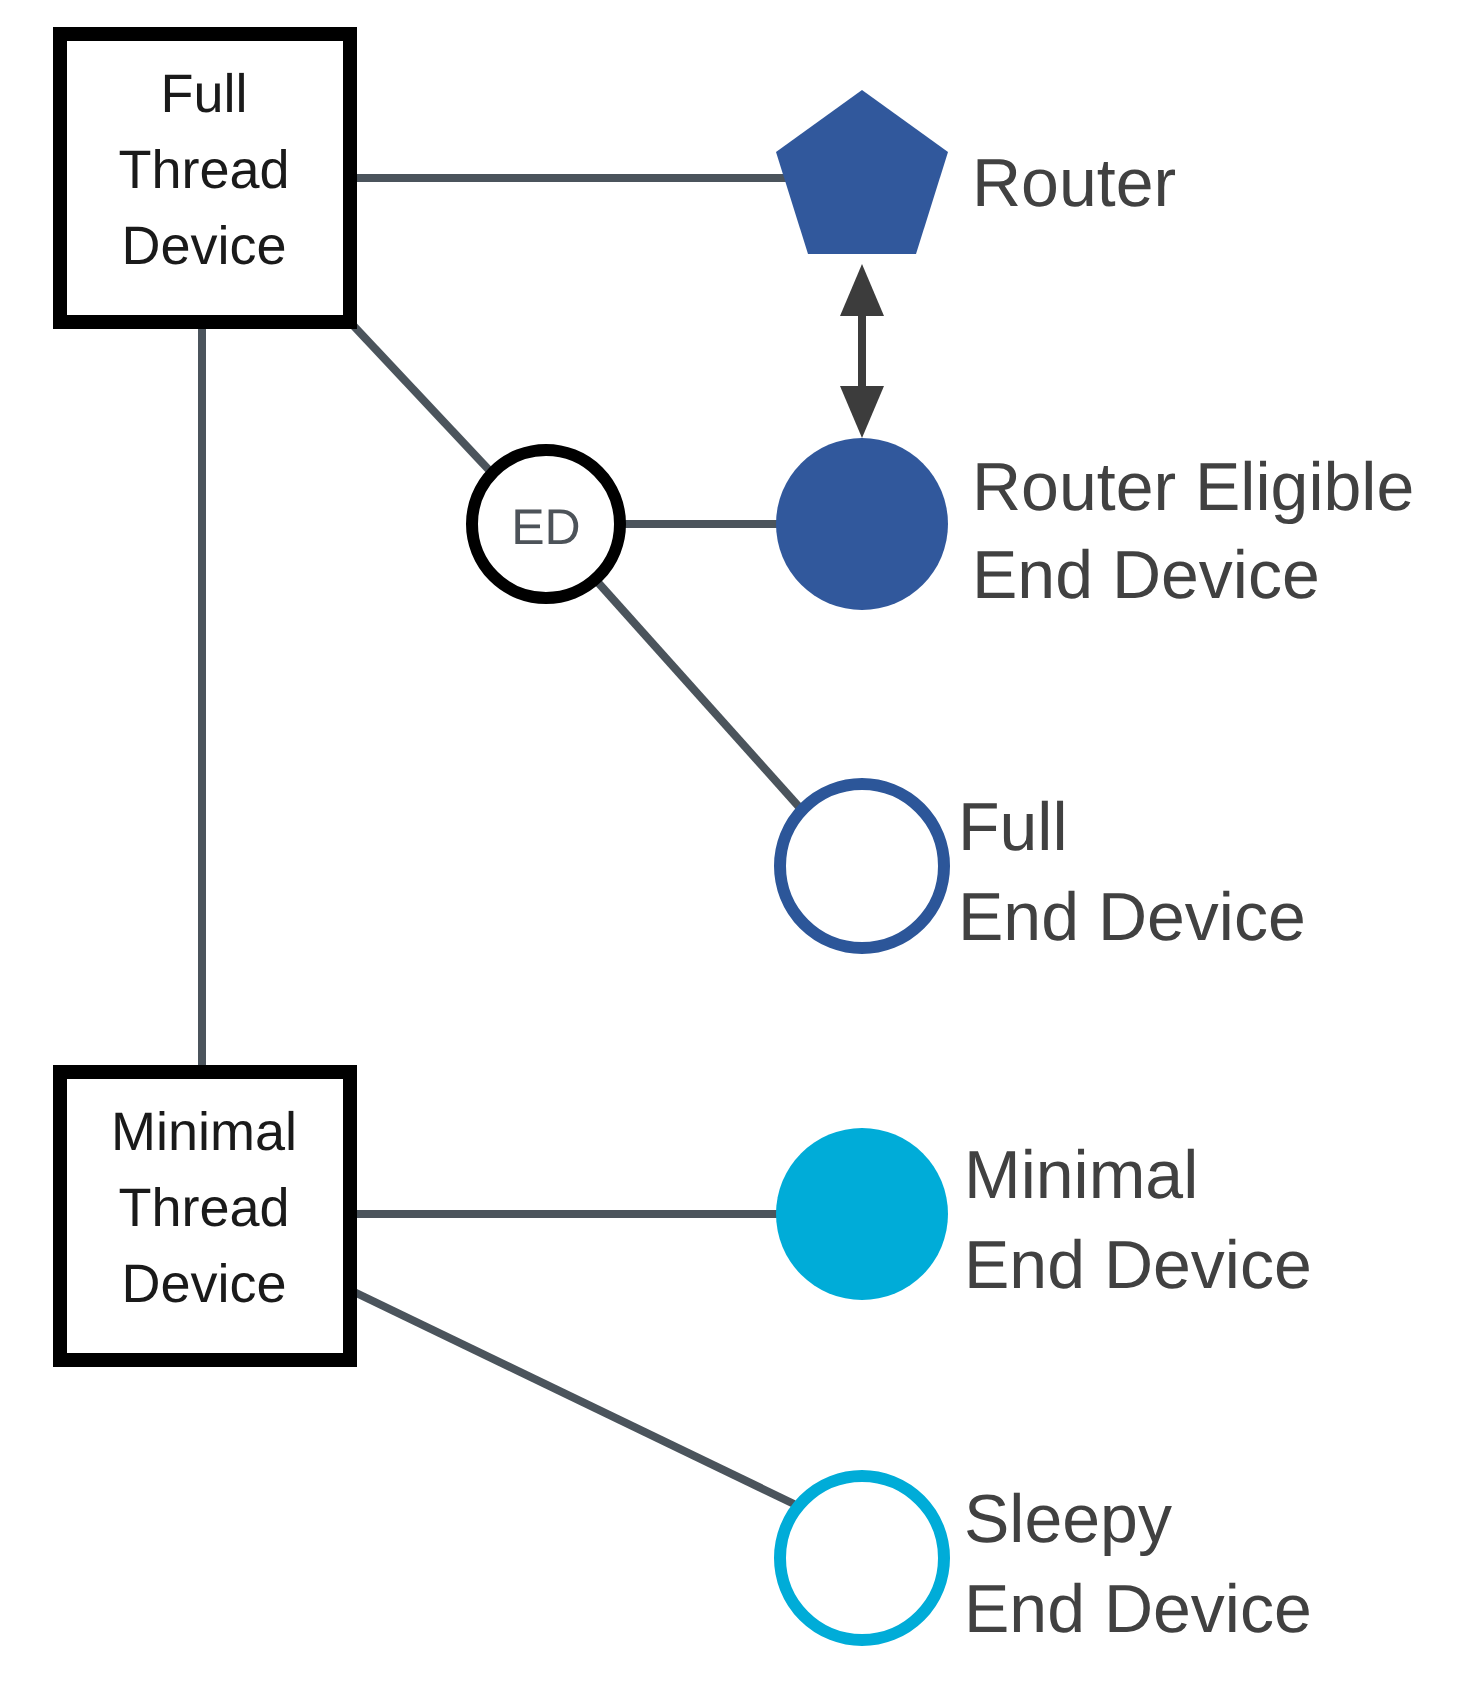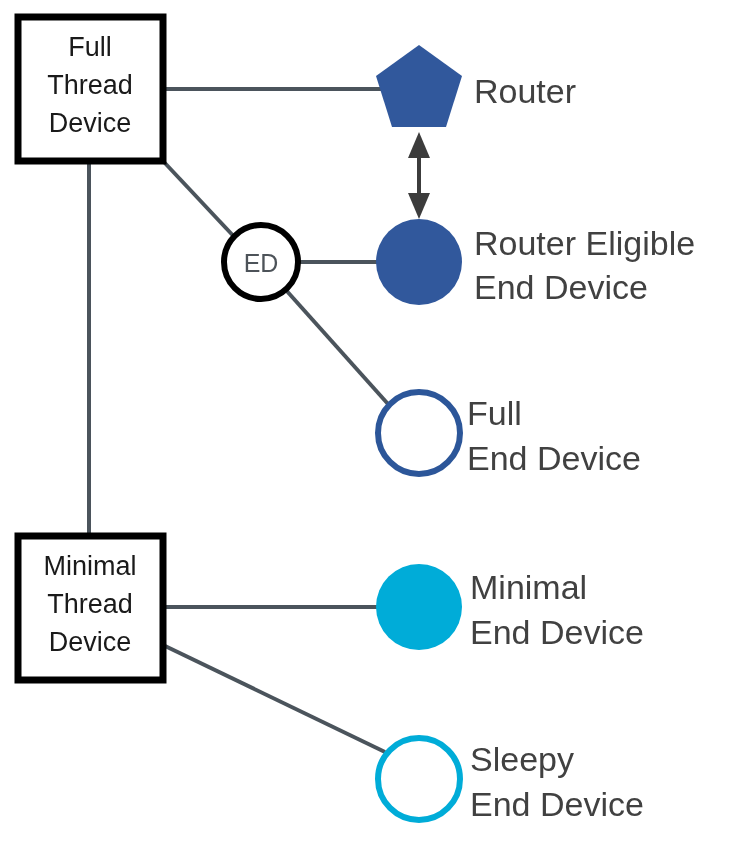--- a/index.html
+++ b/index.html
@@ -11,20 +11,21 @@
     width: 740px;
     height: 844px;
     overflow: hidden;
     font-family: "Liberation Sans", "DejaVu Sans", sans-serif;
   }
   #diagram-root {
     position: relative;
     width: 680px;
     height: 844px;
     background: #ffffff;
+    margin-left: 12px;
   }
   svg#thread-device-diagram {
     display: block;
     width: 740px;
     height: 844px;
   }
   .node-box-shape {
     fill: #ffffff;
     stroke: #000000;
     stroke-width: 7;

